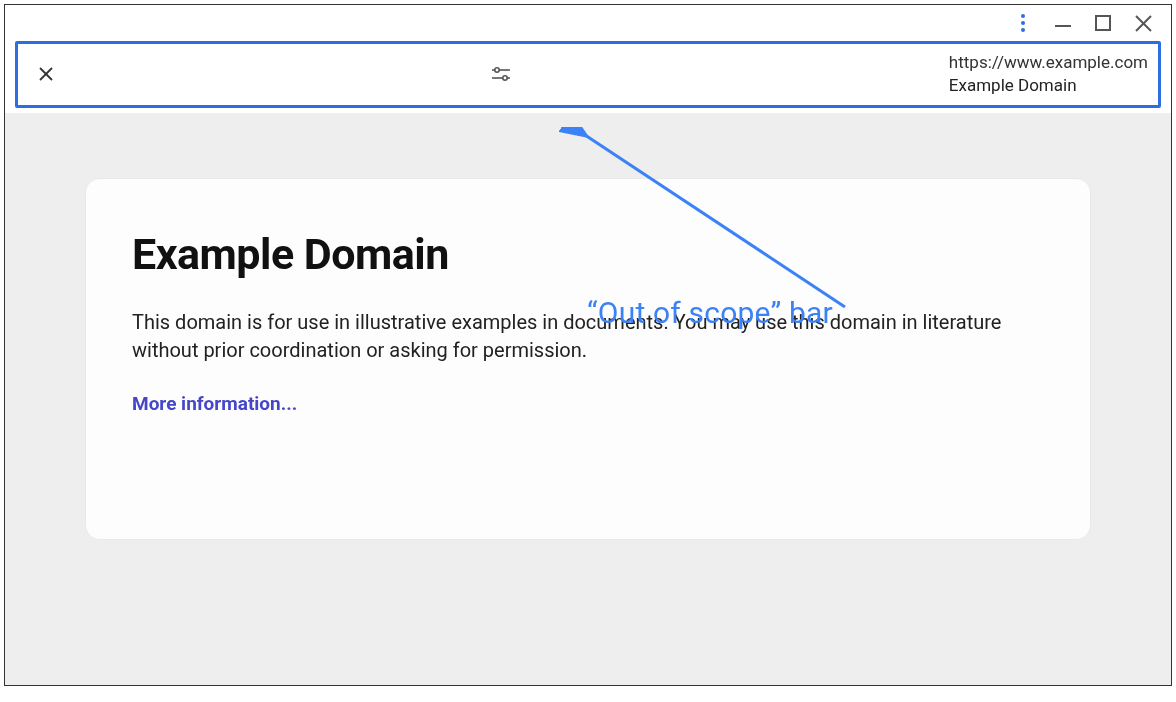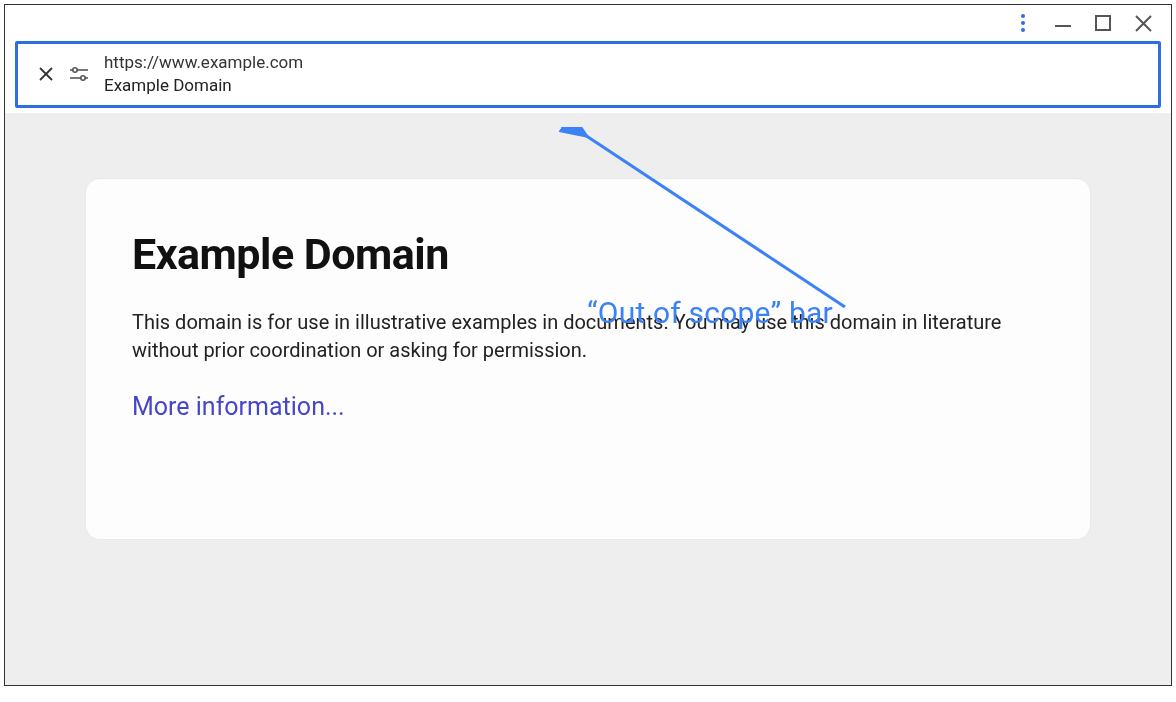--- a/index.html
+++ b/index.html
@@ -61,20 +61,21 @@
       margin: 0 10px 0 10px;
       border: 3px solid #2d6fe0;
       border-radius: 2px;
       display: flex;
       align-items: center;
       padding: 8px 10px 8px 20px;
       gap: 16px;
       background: #fff;
       position: relative;
       z-index: 2;
+      justify-content: space-between;
     }
     .addr-close {
       width: 16px;
       height: 16px;
       color: #444;
       cursor: pointer;
       display:flex; align-items:center; justify-content:center;
       flex-shrink:0;
     }
     .addr-settings-icon {
@@ -125,23 +126,24 @@
       letter-spacing: -0.5px;
     }
     .card p.body {
       font-size: 20px;
       color: #222;
       line-height: 1.38;
       margin-bottom: 28px;
       max-width: 870px;
     }
     .card a.more {
-      font-size: 25px;
+      font-size: 19px;
       color: #4646c9;
       text-decoration: none;
+      font-weight: bold;
     }
     
     .annotation-label {
       position: absolute;
       left: 582px;
       top: 290px;
       font-size: 30px;
       font-weight: 400;
       color: #3b82f6;
       z-index: 10;

